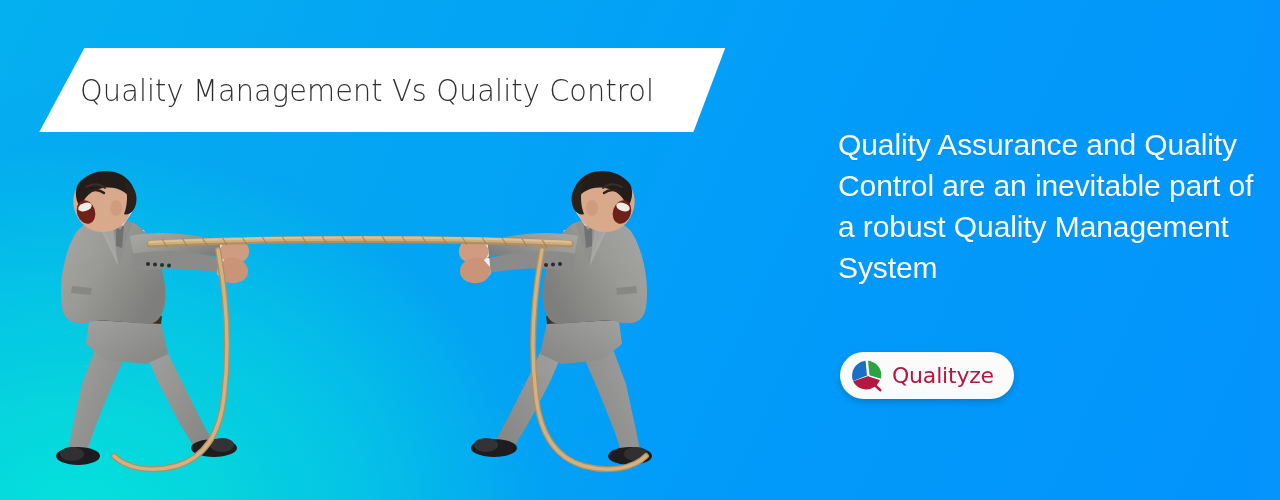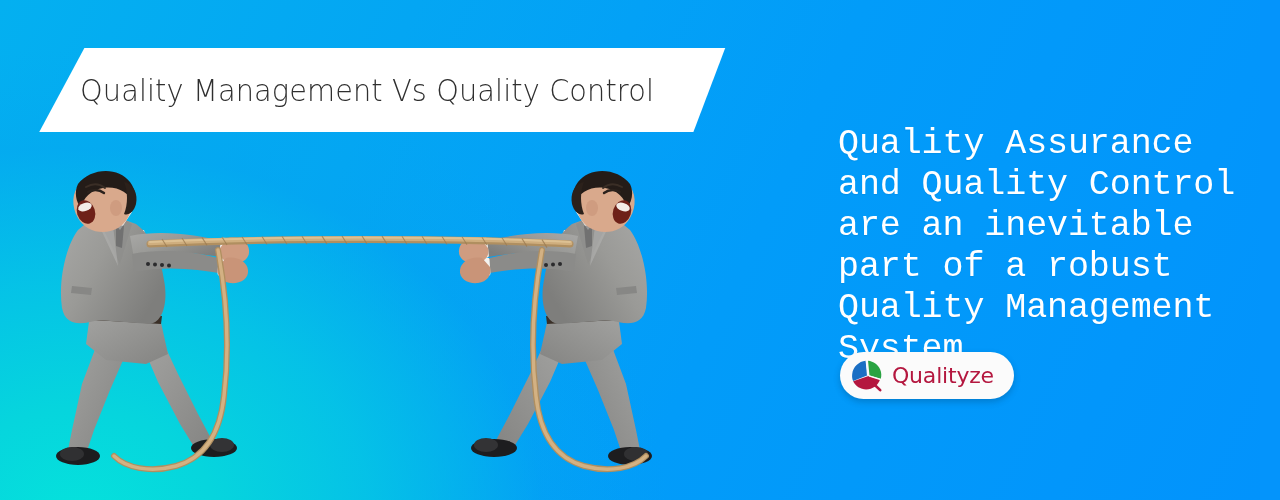--- a/index.html
+++ b/index.html
@@ -31,22 +31,22 @@
     font-size:31px;font-weight:300;letter-spacing:0.1px;
     color:#2f2f2f;white-space:nowrap;
     font-family:"DejaVu Sans", sans-serif;
     transform:scaleX(0.93);transform-origin:left center;
   }
 
   
   #headline{
     position:absolute;left:838px;top:124px;width:420px;
     color:#ffffff;
-    font-family:Liberation Mono, monospace;
-    font-size:35px;font-weight:400;line-height:41px;
+    font-family:Liberation Sans, sans-serif;
+    font-size:30px;font-weight:400;line-height:41px;
     letter-spacing:-0.1px;
     text-shadow:0 1px 1px rgba(0,60,110,0.10);
   }
 
   
   #logo-pill{
     position:absolute;left:840px;top:352px;
     height:47px;padding:0 20px 0 10px;
     display:flex;align-items:center;gap:8px;
     background:#fbfbfb;border-radius:24px;

